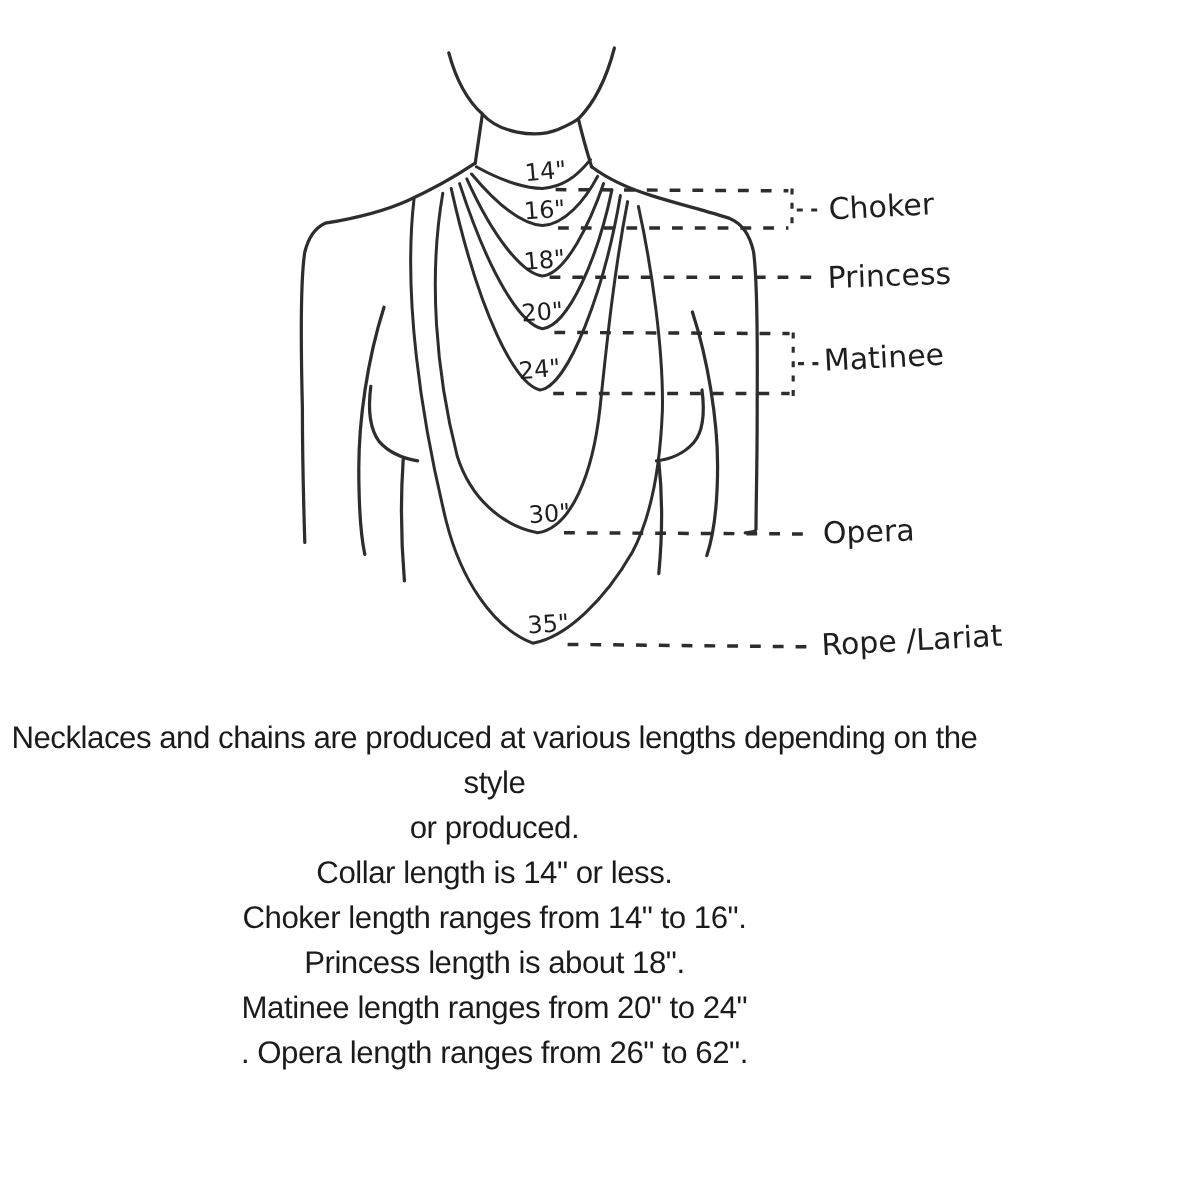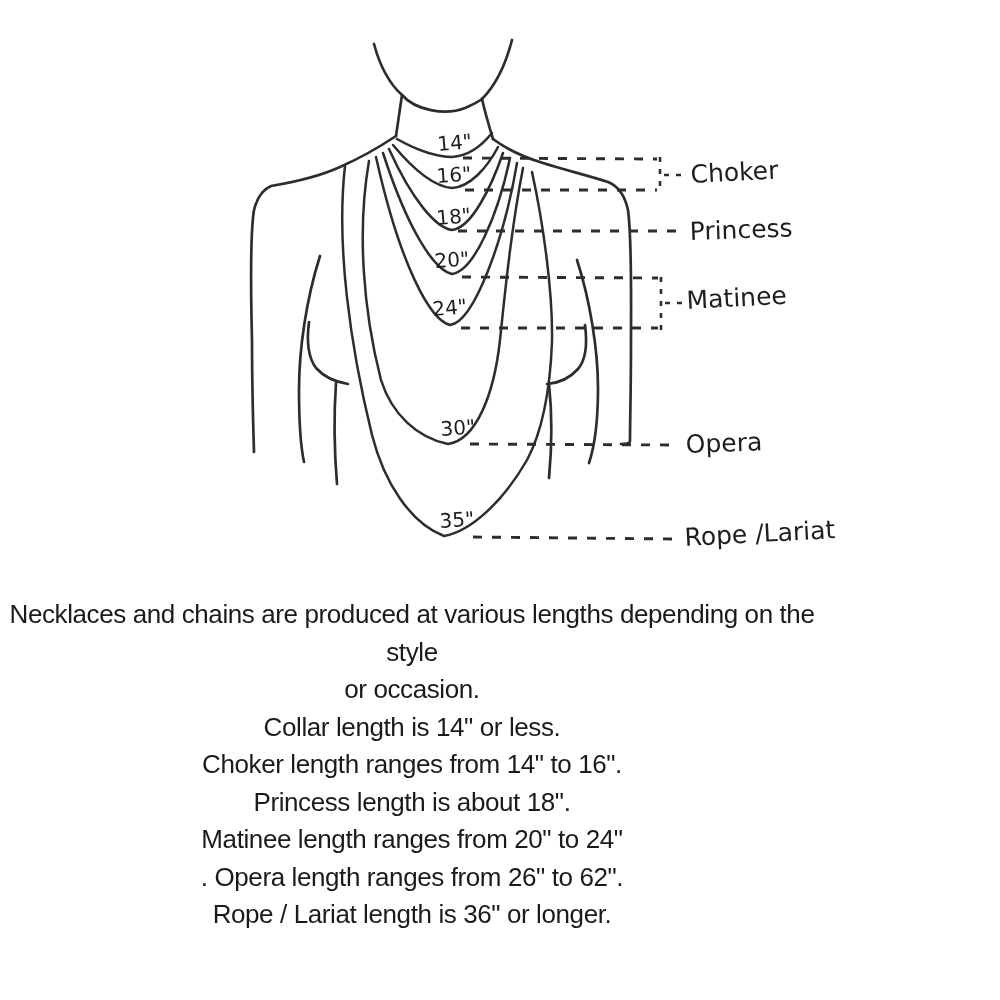--- a/index.html
+++ b/index.html
@@ -84,22 +84,21 @@
 
     <text class="hand hand-style" x="691" y="183" transform="rotate(-3 691 183)">Choker</text>
     <text class="hand hand-style" x="690" y="240" transform="rotate(-2 690 240)">Princess</text>
     <text class="hand hand-style" x="687" y="309" transform="rotate(-3 687 309)">Matinee</text>
     <text class="hand hand-style" x="686" y="453" transform="rotate(-2 686 453)">Opera</text>
     <text class="hand hand-style" x="685" y="546" transform="rotate(-3 685 546)">Rope /Lariat</text>
   </svg>
 
   <div class="caption">
     <p>Necklaces and chains are produced at various lengths depending on the style</p>
-    <p>or occasion.</p>
+    <p>or produced.</p>
     <p>Collar length is 14" or less.</p>
     <p>Choker length ranges from 14" to 16".</p>
     <p>Princess length is about 18".</p>
     <p>Matinee length ranges from 20" to 24"</p>
     <p>. Opera length ranges from 26" to 62".</p>
-    <p>Rope / Lariat length is 36" or longer.</p>
   </div>
 
 </div>
 
 </body></html>

